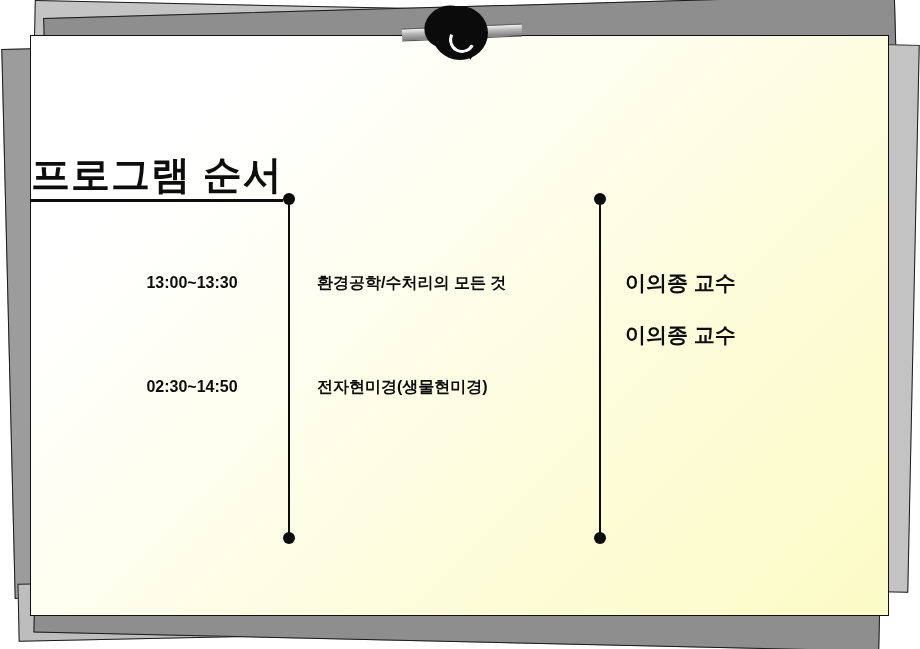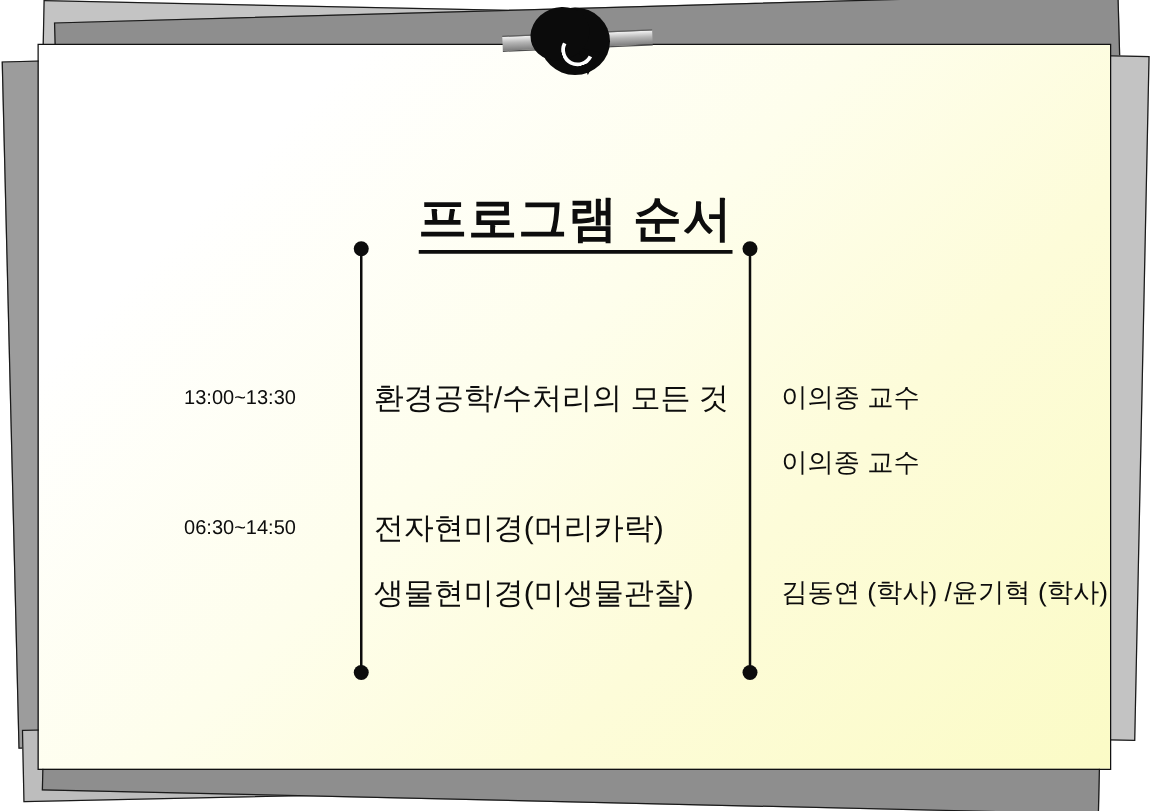--- a/index.html
+++ b/index.html
@@ -166,21 +166,21 @@
     border-top-color: transparent;
     transform: rotate(-18deg);
   }
 
   
   .title {
     position: absolute;
     left: 0;
     top: 112px;
     width: 859px;
-    text-align: center;
+    text-align: left;
     font-size: 39px;
     font-weight: bold;
     color: #0d0d0d;
     letter-spacing: 1px;
     border-bottom: 0;
   }
   .title span {
     border-bottom: 3px solid #0d0d0d;
     padding-bottom: 3px;
   }
@@ -213,35 +213,34 @@
     left: 0;
     top: 234px;
     width: 859px;
   }
   .row {
     position: relative;
     height: 52px;
   }
   .cell {
     position: absolute;
-    font-weight: normal;
+    font-weight: bold;
     color: #0d0d0d;
     white-space: nowrap;
     line-height: 26px;
-    margin-top: 36px;
   }
   .cell-time {
     left: 86px;
     width: 150px;
     text-align: center;
     font-size: 16px;
   }
   .cell-program {
-    left: 268px;
-    font-size: 24px;
+    left: 286px;
+    font-size: 16px;
   }
   .cell-presenter {
     left: 594px;
     font-size: 21px;
   }
 </style>
 </head>
 <body>
 
 <div id="stage">
@@ -276,29 +275,24 @@
         <div class="cell cell-program">환경공학/수처리의 모든 것</div>
         <div class="cell cell-presenter">이의종 교수</div>
       </div>
 
       <div class="row">
         <div class="cell cell-time"></div>
         <div class="cell cell-presenter">이의종 교수</div>
       </div>
 
       <div class="row">
-        <div class="cell cell-time">06:30~14:50</div>
-        <div class="cell cell-program">전자현미경(머리카락)</div>
+        <div class="cell cell-time">02:30~14:50</div>
+        <div class="cell cell-program">전자현미경(생물현미경)</div>
       </div>
 
-      <div class="row">
-        <div class="cell cell-time"></div>
-        <div class="cell cell-program">생물현미경(미생물관찰)</div>
-        <div class="cell cell-presenter">김동연 (학사) /윤기혁 (학사)</div>
-      </div>
 
     </div>
   </div>
 
   <div class="pin-wrap">
     <div class="pin-bar"></div>
     <div class="pin-body"></div>
     <div class="pin-tip"></div>
     <div class="pin-head"></div>
     <div class="pin-shine"></div>

